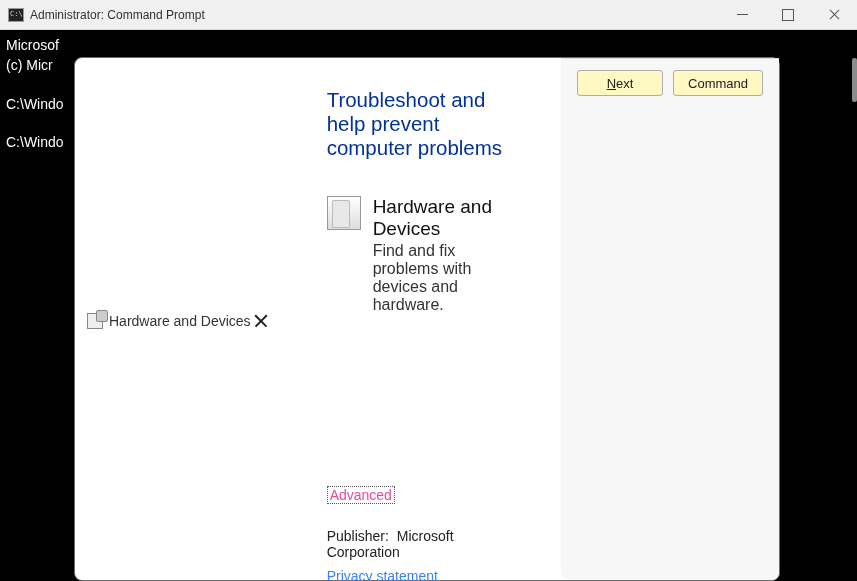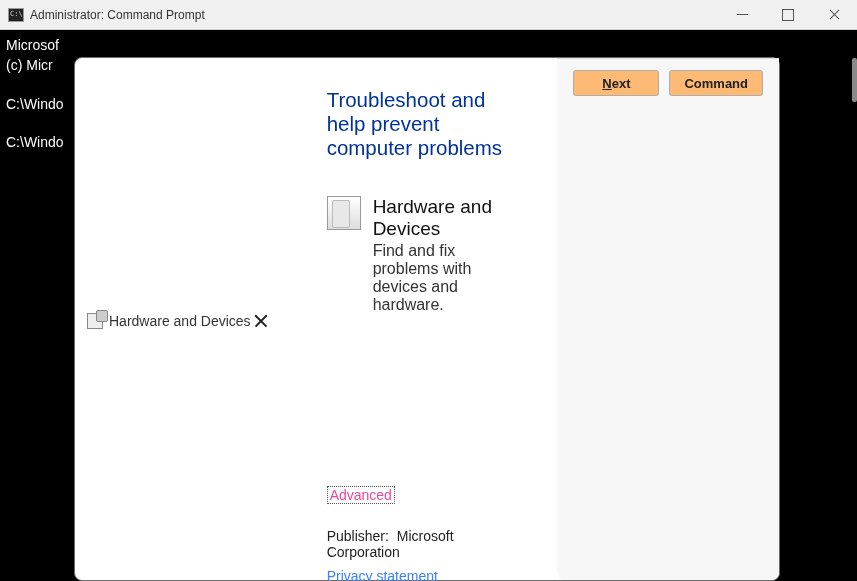--- a/index.html
+++ b/index.html
@@ -44,21 +44,21 @@
     .item-title { font-size: 19px; color: #111; font-weight: 400;}
     .item-desc { font-size: 16px; color: #333; margin-top: 2px;}
 
     .advanced-link { display: inline-block; margin-top: 162px; color: #ec4899; font-size: 14px; border: 1px dotted #555; padding: 0 2px; cursor: pointer;}
 
     .publisher-row { margin-top: 24px; font-size: 14px; color: #222;}
     .publisher-row span:first-child { margin-right: 4px; text-align: right;}
     .privacy-link { display: inline-block; margin-top: 8px; color: #3b82f6; font-size: 14px; cursor: pointer;}
 
     .dialog-footer { border-top: 1px solid #ddd; background: #f7f7f7; padding: 11px 16px; display: flex; gap: 10px; justify-content: flex-end; border-radius: 0 0 8px 8px;}
-    .btn { min-width: 86px; height: 26px; border: 1px solid #adadad; background: #fdba74; font-size: 13px; color: #222; border-radius: 3px; cursor: pointer; padding: 0 14px; font-weight: bold;}
+    .btn { min-width: 86px; height: 26px; border: 1px solid #adadad; background: #fef9c3; font-size: 13px; color: #222; border-radius: 3px; cursor: pointer; padding: 0 14px;}
     .btn .ul { text-decoration: underline;}
   </style>
 </head>
 <body>
 
 <div class="titlebar">
   <span class="titlebar-icon"></span>
   <span class="titlebar-title">Administrator: Command Prompt</span>
   <div class="win-controls">
     <div class="win-btn min"></div>

